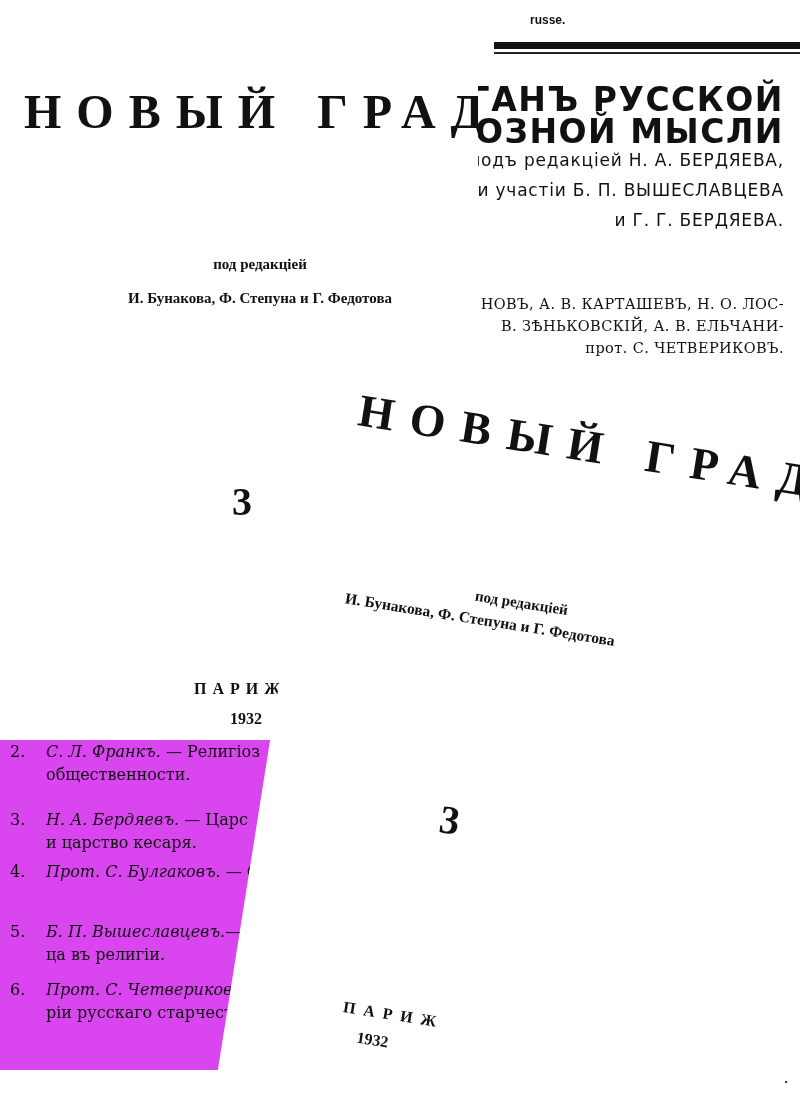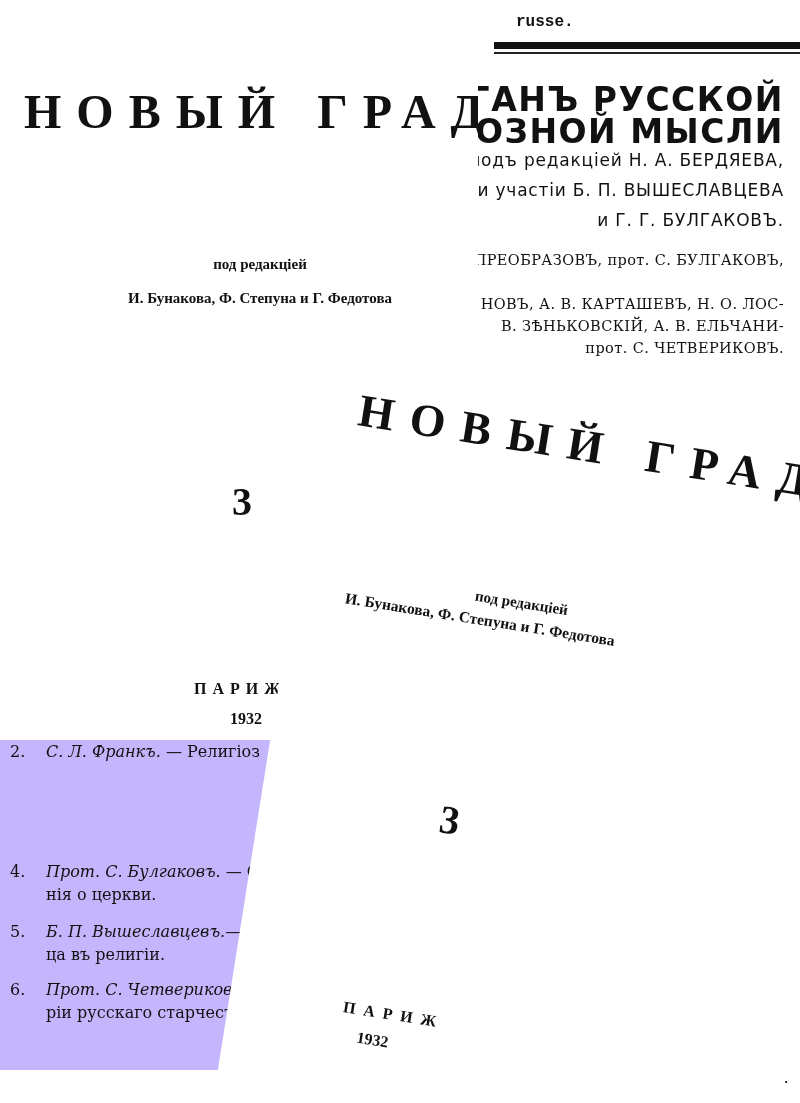--- a/index.html
+++ b/index.html
@@ -13,30 +13,30 @@
              font-size:48px; letter-spacing:15px; white-space:nowrap; }
   .a-ed { position:absolute; left:0; width:520px; text-align:center; font-family:"Liberation Serif", serif;
           font-weight:bold; font-size:15px; }
   .a-num { position:absolute; left:232px; top:478px; font-family:"Liberation Serif", serif; font-weight:bold; font-size:40px; }
   .a-city { position:absolute; left:194px; top:680px; font-family:"Liberation Serif", serif; font-weight:bold;
             font-size:16px; letter-spacing:6px; width:100px; overflow:hidden; white-space:nowrap; }
   .a-year { position:absolute; left:230px; top:710px; font-family:"Liberation Serif", serif; font-weight:bold; font-size:16px; }
 
   
   #page-b { left:478px; top:0; width:322px; height:360px; overflow:hidden; background:#fff; }
-  .b-russe { position:absolute; left:38px; top:13px; font-family:Liberation Mono, monospace; font-weight:bold; font-size:16px; }
+  .b-russe { position:absolute; left:52px; top:13px; font-family:Liberation Sans, sans-serif; font-weight:bold; font-size:12px; }
   .b-rule-thick { position:absolute; left:16px; top:42px; width:306px; height:7px; background:#111; }
   .b-rule-thin { position:absolute; left:16px; top:52px; width:306px; height:2px; background:#222; }
   .b-line { position:absolute; white-space:nowrap; right:16px; text-align:right; font-family:"DejaVu Sans", sans-serif; }
   .b-big { font-size:33px; letter-spacing:1.5px; font-weight:bold; }
   .b-mid { font-size:17px; letter-spacing:0.8px; }
   .b-small { font-family:"DejaVu Serif", serif; font-size:14.5px; letter-spacing:0.4px; }
 
   
-  #page-c { left:0; top:740px; width:285px; height:330px; overflow:hidden; background:#c4b5fd; }
+  #page-c { left:0; top:740px; width:285px; height:330px; overflow:hidden; background:#d946ef; }
   .toc { position:absolute; left:10px; font-size:16px; line-height:23px; white-space:nowrap; font-family:"DejaVu Serif", serif; }
   .toc .n { display:inline-block; width:36px; }
   .toc .auth { font-style:italic; }
   .toc .cont { padding-left:36px; display:block; }
 
   
   #page-d { left:700px; top:770px; width:100px; height:333px; background:#fff; }
   .d-line { position:absolute; right:16px; font-size:14px; line-height:18px; white-space:nowrap; text-align:right; }
   .d-vill { position:absolute; right:10px; top:302px; font-family:"Liberation Mono", monospace; font-weight:bold; font-size:13px; }
 
@@ -63,34 +63,37 @@
 </div>
 
 <div class="layer" id="page-b">
   <div class="b-russe">russe.</div>
   <div class="b-rule-thick"></div>
   <div class="b-rule-thin"></div>
   <div class="b-line b-big" style="top:80px;">ОРГАНЪ РУССКОЙ</div>
   <div class="b-line b-big" style="top:112px;">РЕЛИГIОЗНОЙ МЫСЛИ</div>
   <div class="b-line b-mid" style="top:150px;">подъ редакціей Н. А. БЕРДЯЕВА,</div>
   <div class="b-line b-mid" style="top:180px;">при участіи Б. П. ВЫШЕСЛАВЦЕВА</div>
-  <div class="b-line b-mid" style="top:210px;">и Г. Г. БУЛГАКОВЪ.</div>
-  <div class="b-line b-small" style="top:252px;">ПРЕОБРАЗОВЪ, прот. С. БУЛГАКОВЪ,</div>
+  <div class="b-line b-mid" style="top:210px;">и Г. Г. БЕРДЯЕВА.</div>
   <div class="b-line b-small" style="top:274px;margin-top:44px;">В. ЗѢНЬКОВСКIЙ, А. В. ЕЛЬЧАНИ-</div>
   <div class="b-line b-small" style="top:296px;">НОВЪ, А. В. КАРТАШЕВЪ, Н. О. ЛОС-</div>
   <div class="b-line b-small" style="top:340px;">прот. С. ЧЕТВЕРИКОВЪ.</div>
 </div>
 
 <div class="layer" id="page-c">
   <div class="toc" style="top:0px;">
     <span class="n">2.</span><span class="auth">С. Л. Франкъ.</span><span> — Религіоз</span>
+    <span class="cont">общественности.</span>
+  </div>
+  <div class="toc" style="top:68px;">
+    <span class="n">3.</span><span class="auth">Н. А. Бердяевъ.</span><span> — Царс</span>
+    <span class="cont">и царство кесаря.</span>
   </div>
   <div class="toc" style="top:120px;">
     <span class="n">4.</span><span class="auth">Прот. С. Булгаковъ.</span><span> — С</span>
-    <span class="cont">нія о церкви.</span>
   </div>
   <div class="toc" style="top:180px;">
     <span class="n">5.</span><span class="auth">Б. П. Вышеславцевъ.</span><span>—Зна</span>
     <span class="cont">ца въ религіи.</span>
   </div>
   <div class="toc" style="top:238px;">
     <span class="n">6.</span><span class="auth">Прот. С. Четвериковъ.</span><span> —</span>
     <span class="cont">ріи русскаго старчест</span>
   </div>
 </div>

